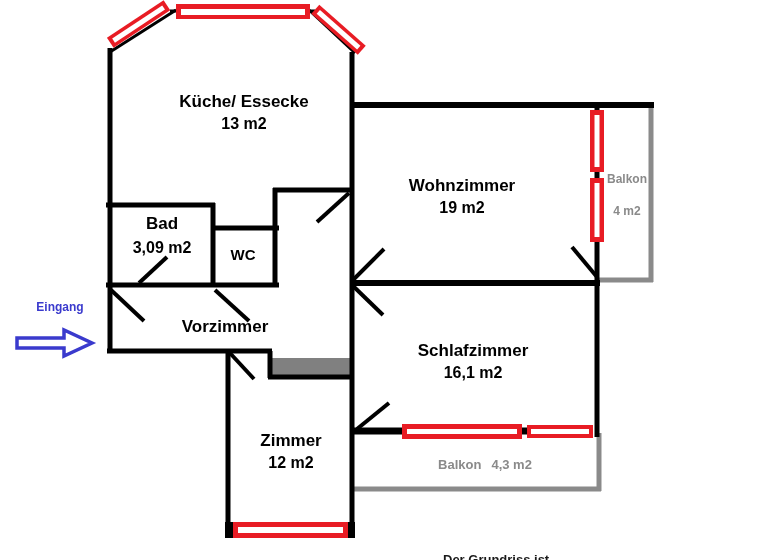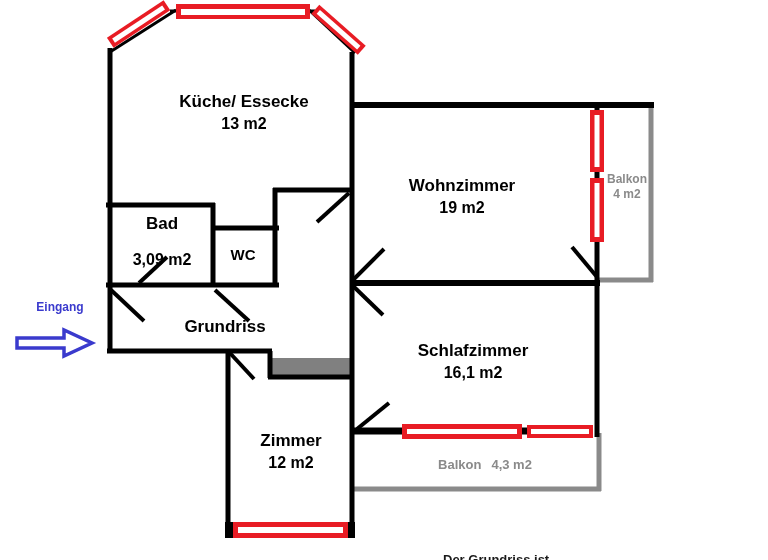--- a/index.html
+++ b/index.html
@@ -7,21 +7,21 @@
     position:relative;width:768px;height:560px;background:#ffffff;
     overflow:hidden;font-family:"Liberation Sans", sans-serif;
   }
   .plan-svg{position:absolute;left:0;top:0;}
   .label{position:absolute;text-align:center;color:#000;line-height:1.25;white-space:nowrap;}
   .room-name{font-weight:bold;font-size:17px;display:block;}
   .room-area{font-weight:bold;font-size:16px;display:block;margin-top:2px;}
   .wc-name{font-weight:bold;font-size:15px;display:block;text-align:center;}
   .gray{color:#8a8a8a;}
   .balkon-side .room-name{font-size:12px;}
-  .balkon-side .room-area{font-size:12px;margin-top:0;}
+  .balkon-side .room-area{font-size:12px;margin-top:17px;}
   .balkon-bottom{font-weight:bold;font-size:13px;color:#8a8a8a;}
   .balkon-bottom .sp{display:inline-block;width:10px;}
   .eingang{color:#3a3acd;font-weight:bold;font-size:12px;}
   .caption{position:absolute;left:443px;top:552px;font-weight:bold;font-size:13px;color:#1a1a1a;}
   .centered{transform:translateX(-50%);}
 </style>
 </head>
 <body>
 
 <div class="canvas">
@@ -127,29 +127,29 @@
     <polygon points="17,338 64,338 64,330 92,343 64,356 64,348 17,348" fill="#ffffff" stroke="#3a3acd" stroke-width="3.5" stroke-linejoin="miter"></polygon>
   </svg>
 
   <div class="label centered" style="left:244px;top:91px;">
     <span class="room-name">Küche/ Essecke</span>
     <span class="room-area">13 m2</span>
   </div>
 
   <div class="label centered" style="left:162px;top:213px;">
     <span class="room-name">Bad</span>
-    <span class="room-area" style="margin-top:16px;">3,09 m2</span>
+    <span class="room-area" style="margin-top:4px;">3,09 m2</span>
   </div>
 
   <div class="label centered" style="left:243px;top:246px;">
     <span class="wc-name">WC</span>
   </div>
 
   <div class="label centered" style="left:225px;top:316px;">
-    <span class="room-name">Grundriss</span>
+    <span class="room-name">Vorzimmer</span>
   </div>
 
   <div class="label centered" style="left:462px;top:175px;">
     <span class="room-name">Wohnzimmer</span>
     <span class="room-area">19 m2</span>
   </div>
 
   <div class="label centered" style="left:473px;top:340px;">
     <span class="room-name">Schlafzimmer</span>
     <span class="room-area">16,1 m2</span>

